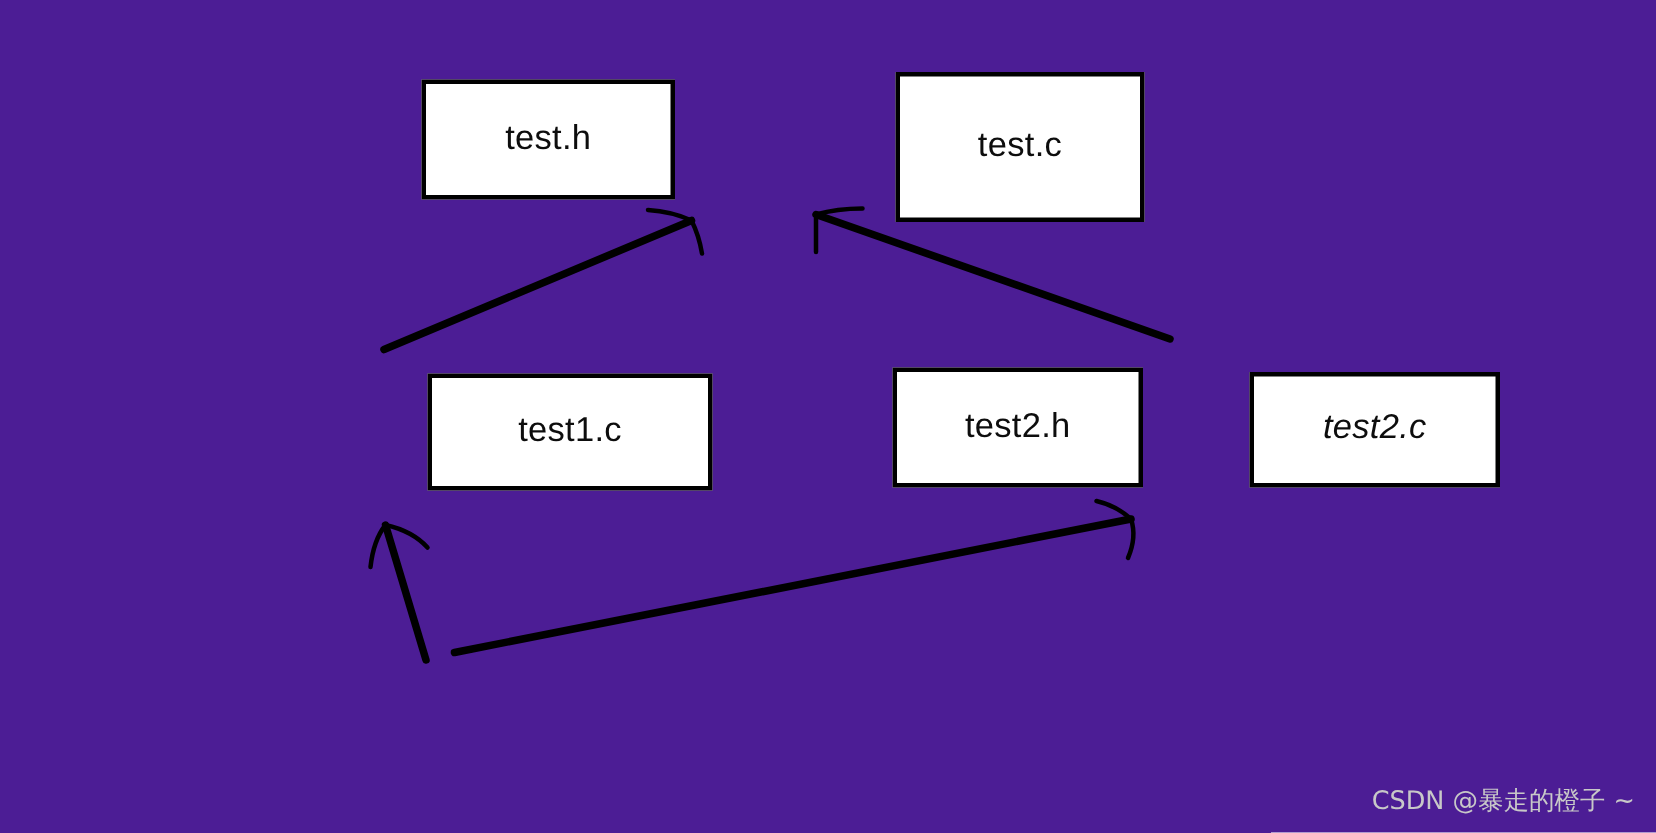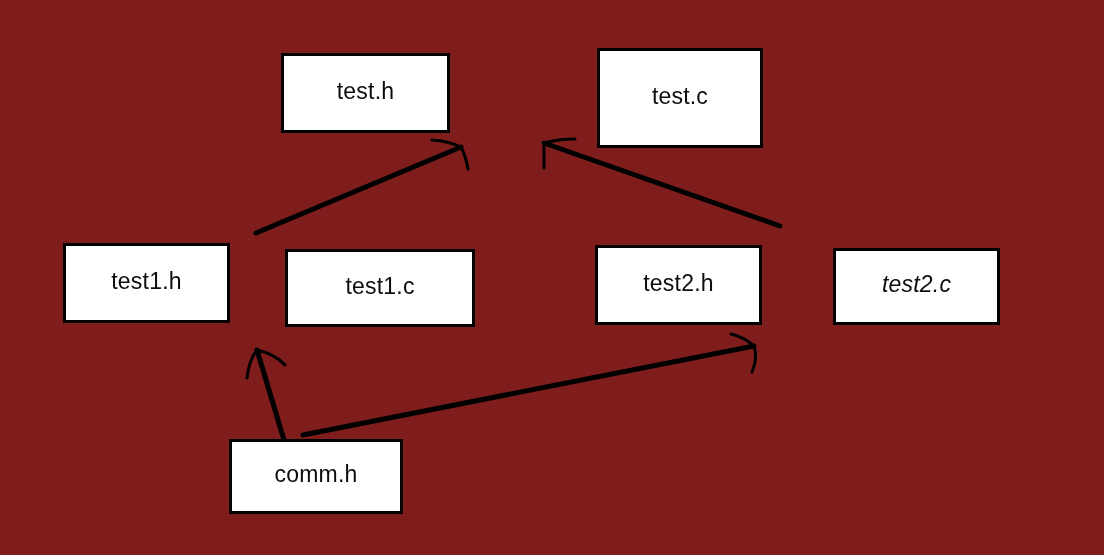--- a/index.html
+++ b/index.html
@@ -7,21 +7,21 @@
     padding: 0;
     background: #ffffff;
   }
   body {
     font-family: "Liberation Sans", sans-serif;
   }
   #canvas {
     position: relative;
     width: 1104px;
     height: 555px;
-    background: #7f1d1d;
+    background: #4c1d95;
     overflow: hidden;
   }
   .node {
     position: absolute;
     box-sizing: border-box;
     background: #ffffff;
     border: 3px solid #000000;
     display: flex;
     align-items: center;
     justify-content: center;
@@ -84,29 +84,24 @@
       </g>
     </g>
   </svg>
 
   <div class="node" style="left: 281px; top: 53px; width: 169px; height: 80px;">
     <span class="node-label">test.h</span>
   </div>
   <div class="node" style="left: 597px; top: 48px; width: 166px; height: 100px;">
     <span class="node-label">test.c</span>
   </div>
-  <div class="node" style="left: 63px; top: 243px; width: 167px; height: 80px;">
-    <span class="node-label">test1.h</span>
-  </div>
   <div class="node" style="left: 285px; top: 249px; width: 190px; height: 78px;">
     <span class="node-label">test1.c</span>
   </div>
   <div class="node" style="left: 595px; top: 245px; width: 167px; height: 80px;">
     <span class="node-label">test2.h</span>
   </div>
   <div class="node" style="left: 833px; top: 248px; width: 167px; height: 77px; font-style: italic;">
     <span class="node-label">test2.c</span>
   </div>
-  <div class="node" style="left: 229px; top: 439px; width: 174px; height: 75px;">
-    <span class="node-label">comm.h</span>
-  </div>
 
+  <div class="watermark">CSDN @暴走的橙子 ~</div>
 </div>
 
 </body></html>

